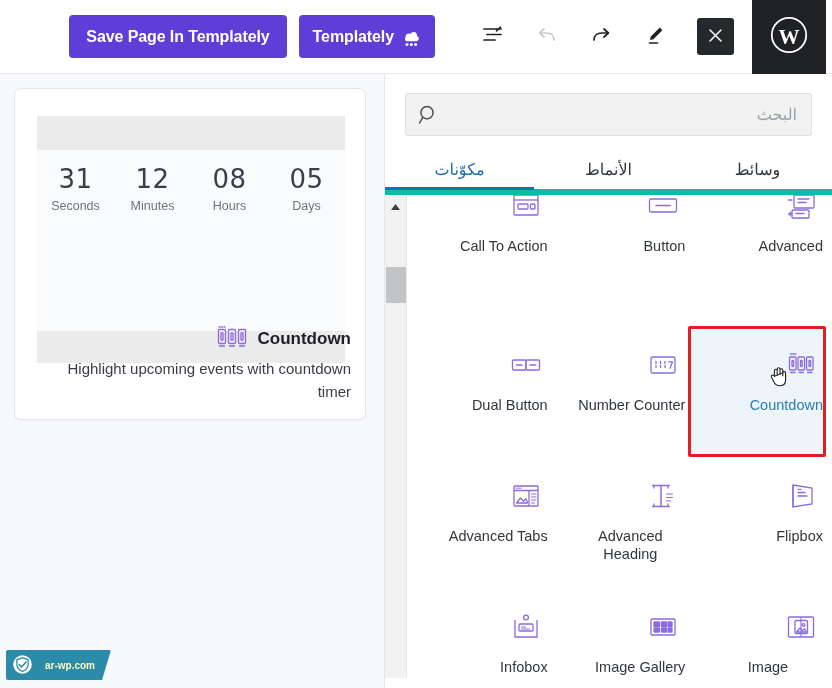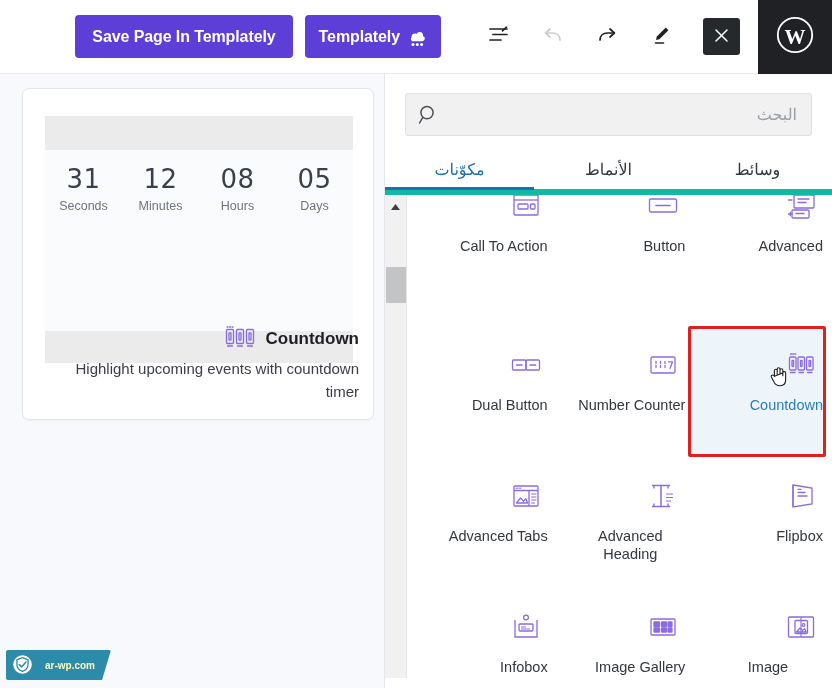--- a/index.html
+++ b/index.html
@@ -29,21 +29,21 @@
     background: #ffffff;
     display: flex;
     align-items: center;
     justify-content: flex-end;
     border-bottom: 1px solid #e9e9ef;
   }
   .topbar-inner {
     display: flex;
     align-items: center;
     gap: 8px;
-    padding-right: 0;
+    padding-right: 6px;
     height: 74px;
   }
   .tpl-btn {
     background: #5d3ed6;
     color: #ffffff;
     border: none;
     border-radius: 4px;
     height: 43px;
     padding: 0 17px;
     font-size: 16px;
@@ -93,21 +93,21 @@
     display: flex;
     align-items: center;
     justify-content: center;
     margin-left: 10px;
   }
 
   
   .canvas {
     position: absolute;
     top: 74px;
-    left: 8px;
+    left: 0;
     width: 384px;
     height: 614px;
     background: #f8f9fd;
     overflow: hidden;
   }
   .preview-card {
     position: absolute;
     top: 14px;
     left: 14px;
     width: 352px;

